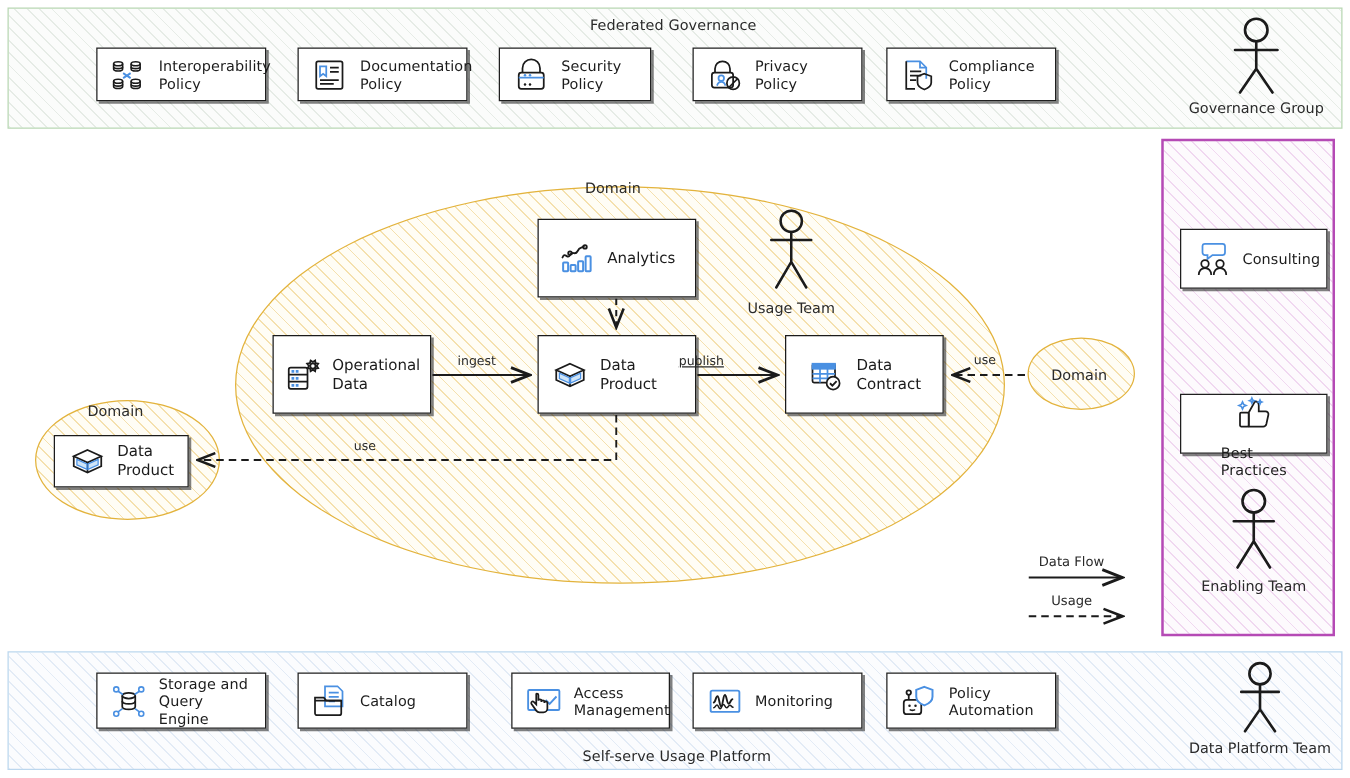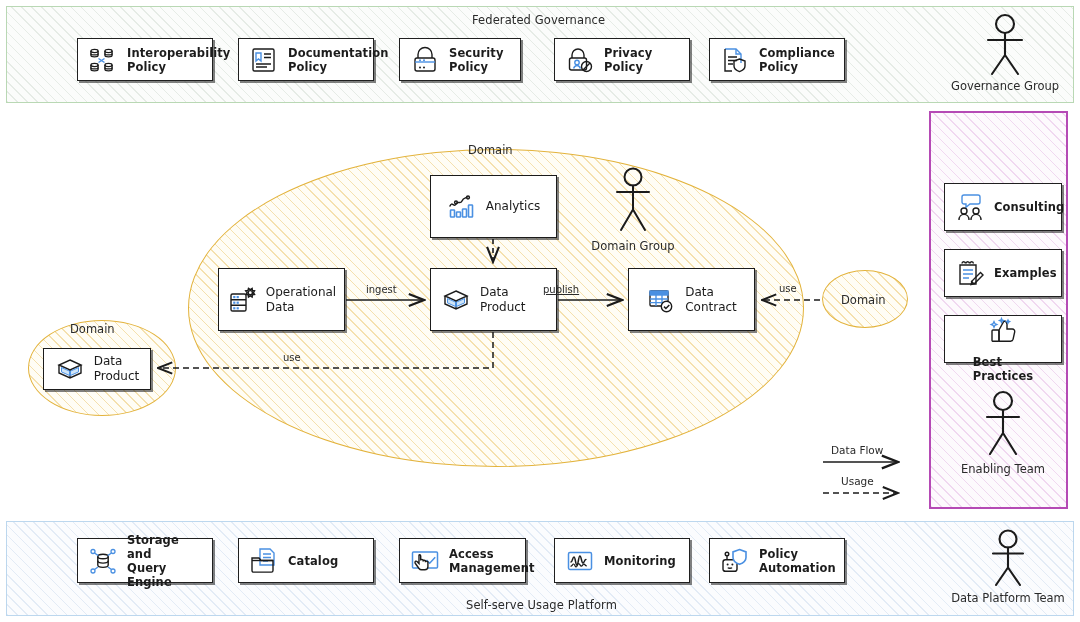--- a/index.html
+++ b/index.html
@@ -45,21 +45,21 @@
   .cbox{
     position:absolute;box-sizing:border-box;
     background:#ffffff;border:1.6px solid #1f1f1f;
     box-shadow:2px 2px 0 rgba(25,25,25,.55);
     display:flex;align-items:center;gap:9px;
     padding:0 10px;
   }
   .cbox .ico{flex:0 0 auto;width:30px;height:30px;display:block;}
   .cbox .lbl{
     font-size:11.5px;line-height:14px;color:#1c1c1c;
-    white-space:pre-line;letter-spacing:.1px;font-weight:bold;
+    white-space:pre-line;letter-spacing:.1px;
   }
 
   
   .ell{position:absolute;box-sizing:border-box;border-radius:50%;
     border:1.6px solid #e3b33c;
     background-color:#fffdf5;
     background-image:repeating-linear-gradient(45deg,
         rgba(228,178,58,.38) 0px, rgba(228,178,58,.38) 1px,
         rgba(255,255,255,0) 1px, rgba(255,255,255,0) 7px);
   }
@@ -292,21 +292,21 @@
 Contract</span>
   </div>
 
   <div class="actor" style="left:578px;top:166px;width:110px;">
     <svg width="54" height="72" viewBox="0 0 54 72" style="display:block;margin:0 auto;">
       <g fill="none" stroke="#1b1b1b" stroke-width="2" stroke-linecap="round">
         <circle cx="27" cy="11" r="8.5"></circle>
         <path d="M27 19.5v24M11 26h32M27 43.5L15 64M27 43.5l12 20.5"></path>
       </g>
     </svg>
-    <div class="cap">Domain Group</div>
+    <div class="cap">Usage Team</div>
   </div>
 
   <div class="elabel" style="left:366px;top:284px;">ingest</div>
   <div class="elabel" style="left:543px;top:284px;text-decoration:underline;">publish</div>
   <div class="elabel" style="left:779px;top:283px;">use</div>
   <div class="elabel" style="left:283px;top:352px;">use</div>
 
   <div class="band band-enabling"></div>
 
   <div class="cbox" style="left:944px;top:183px;width:118px;height:48px;">
@@ -317,34 +317,20 @@
         <circle cx="9" cy="19" r="3"></circle>
             <path d="M4 28c0-3.3 2.2-5.6 5-5.6s5 2.3 5 5.6"></path>
         <circle cx="21" cy="19" r="3"></circle>
             <path d="M16 28c0-3.3 2.2-5.6 5-5.6s5 2.3 5 5.6"></path>
       </g>
         </svg>
     </span>
     <span class="lbl">Consulting</span>
   </div>
 
-  <div class="cbox" style="left:944px;top:249px;width:118px;height:48px;">
-    <span class="ico">
-      <svg viewBox="0 0 30 30">
-          <g fill="none" stroke="#1b1b1b" stroke-width="1.4">
-        <path d="M5 7h16v19H5z"></path>
-        <path d="M7 5.5c0-1 .8-1.8 1.7-1.8s1.7.8 1.7 1.8M11 5.5c0-1 .8-1.8 1.7-1.8s1.7.8 1.7 1.8M15 5.5c0-1 .8-1.8 1.7-1.8s1.7.8 1.7 1.8"></path>
-        <path d="M8 12h10M8 16h10M8 20h6" stroke="#4a90e2" stroke-width="1.6"></path>
-        <path d="M25.5 14.5l2.5 2.5-8.5 8.5-3.4.9.9-3.4z"></path>
-        <path d="M16.1 23l2.5 2.5"></path>
-      </g>
-        </svg>
-    </span>
-    <span class="lbl">Examples</span>
-  </div>
 
   <div class="cbox" style="left:944px;top:315px;width:118px;height:48px;flex-direction:column;">
     <span class="ico">
       <svg viewBox="0 0 30 30">
           <g fill="none" stroke="#1b1b1b" stroke-width="1.4">
         <path d="M11 14l5-9c1.8 0 3 1.4 3 3.2V13h5.4c1.5 0 2.6 1.4 2.3 2.8l-1.6 7.4c-.3 1.2-1.3 2-2.5 2H11z"></path>
         <rect x="4" y="14" width="7" height="11.2" rx="1"></rect>
         <g stroke="#4a90e2" stroke-width="1.3">
           <path d="M6 5.5l.9 2 2 .9-2 .9L6 11.3l-.9-2-2-.9 2-.9z"></path>
           <path d="M13.5 2.5l.6 1.4 1.4.6-1.4.6-.6 1.4-.6-1.4-1.4-.6 1.4-.6z"></path>
@@ -401,21 +387,21 @@
         <path d="M11 3h10l4 4v12H11z" stroke="#4a90e2"></path>
         <path d="M14 8h8M14 11.5h8M14 15h5" stroke="#4a90e2"></path>
         <path d="M3 12h7l2 2.5h12v10c0 .9-.7 1.6-1.6 1.6H4.6C3.7 26.1 3 25.4 3 24.5z"></path>
         <path d="M3 14.5h21"></path>
       </g>
         </svg>
     </span>
     <span class="lbl">Catalog</span>
   </div>
 
-  <div class="cbox" style="left:399px;top:538px;width:127px;height:45px;">
+  <div class="cbox" style="left:409px;top:538px;width:127px;height:45px;">
     <span class="ico">
       <svg viewBox="0 0 30 30">
           <g fill="none" stroke="#4a90e2" stroke-width="1.5">
         <rect x="2.5" y="6" width="25" height="16" rx="1"></rect>
         <path d="M16.5 14l3.2 3.2 5.5-6"></path>
       </g>
           <g fill="#fff" stroke="#1b1b1b" stroke-width="1.4">
         <path d="M9 10v7.5l-2-2c-.8-.8-2-.2-2 .9 0 .4.2.8.4 1.1l3.6 5c.6.8 1.5 1.3 2.5 1.3h3.3c1.7 0 3.1-1.4 3.1-3.1v-4.4c0-.7-.6-1.2-1.2-1.2s-1.2.5-1.2 1.2v-.8c0-.7-.6-1.2-1.2-1.2s-1.2.5-1.2 1.2v-.9c0-.7-.6-1.2-1.2-1.2s-1.2.5-1.2 1.2V10c0-.7-.6-1.2-1.2-1.2S9 9.3 9 10z"></path>
       </g>
         </svg>

